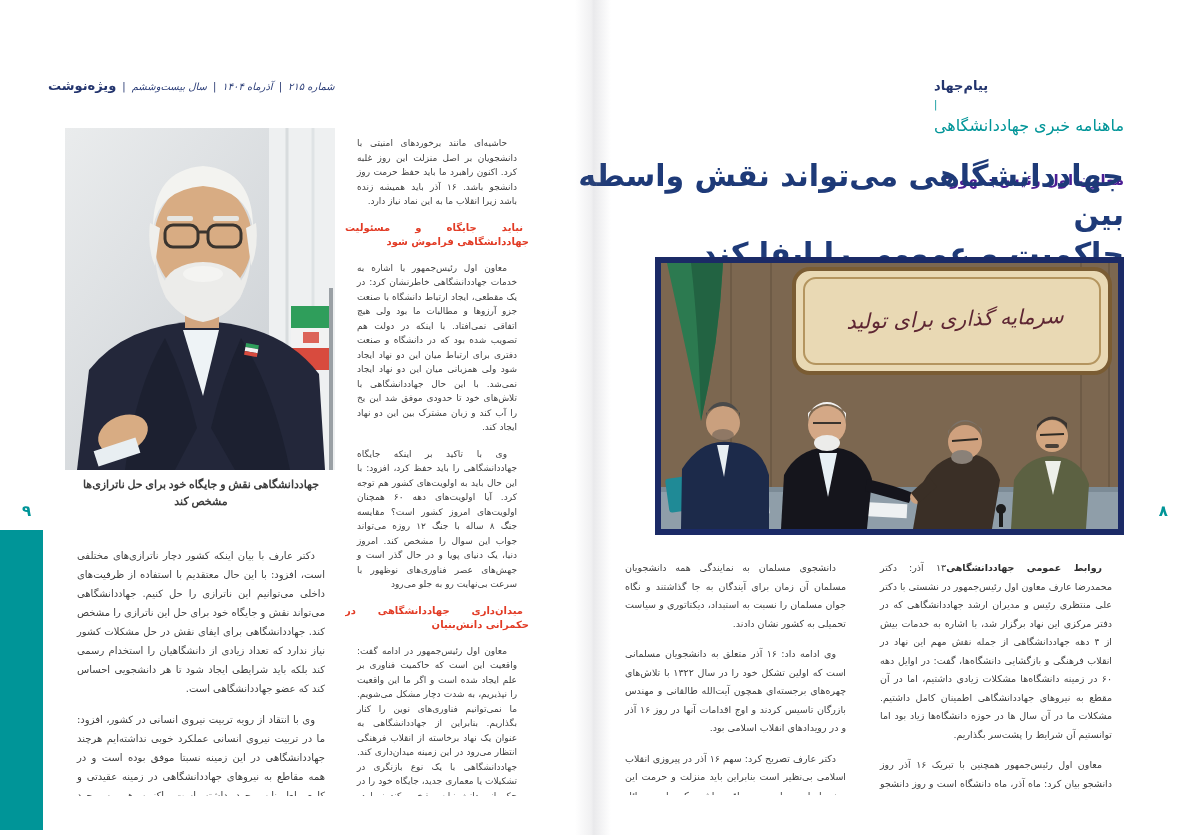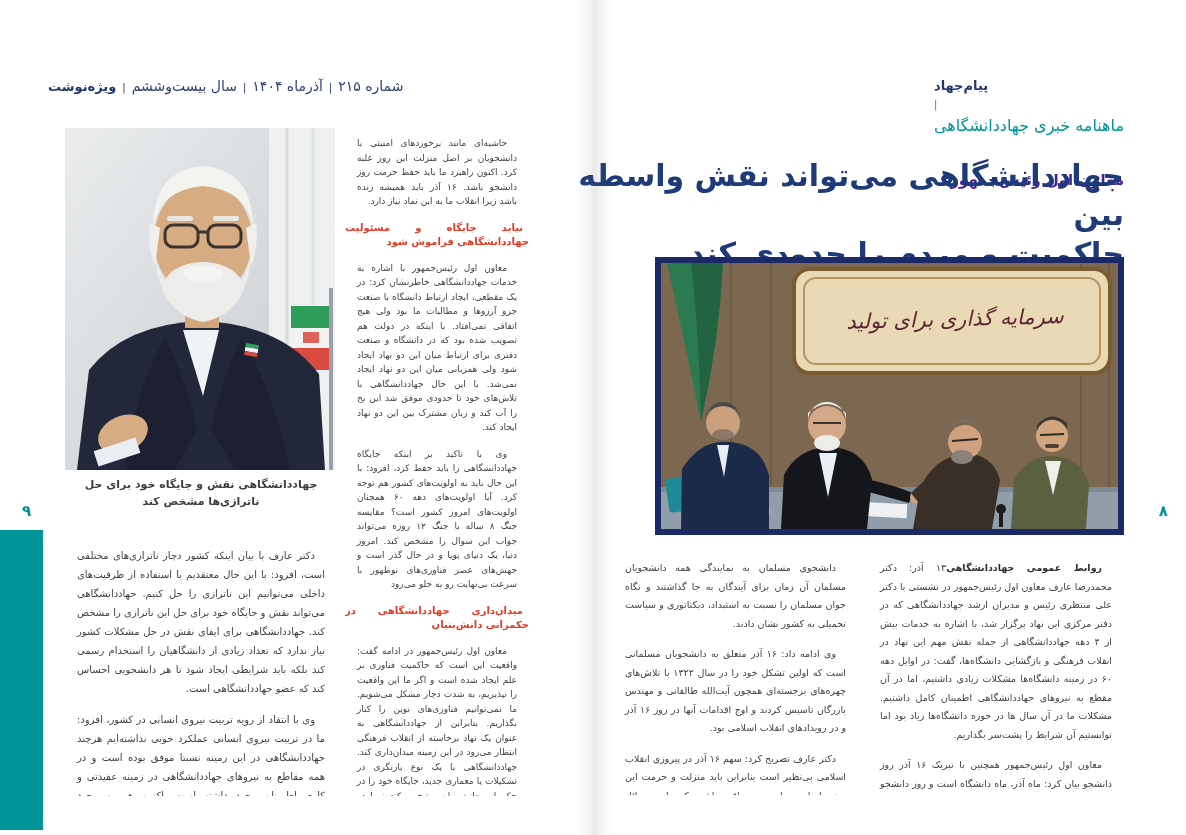--- a/index.html
+++ b/index.html
@@ -4,21 +4,21 @@
 <style>
   html,body{margin:0;padding:0;background:#ffffff;}
   .spread{position:relative;width:1186px;height:835px;background:#fff;overflow:hidden;
           font-family:"DejaVu Sans",sans-serif;color:#3f3f3f;}
   .abs{position:absolute;}
   
   .hdr{display:flex;align-items:baseline;gap:6px;white-space:nowrap;}
   .hdr .brand{font-weight:bold;font-size:13px;color:#24356e;direction:rtl;}
   .hdr .pipe{color:#24356e;font-size:10px;}
   .hdr-left{left:48px;top:78px;}
-  .hdr-left .meta{font-size:14px;color:#2c3e78;direction:rtl;}
+  .hdr-left .meta{font-size:10px;color:#2c3e78;direction:rtl;font-style:italic;}
   .hdr-right{right:62px;top:78px;flex-direction:column;}
   .hdr-right .sub{font-size:16px;color:#009598;direction:rtl;}
   .hdr-right .pipe{color:#009598;}
   
   .kicker{right:62px;top:136px;width:560px;text-align:right;font-size:15px;font-weight:bold;
           color:#4c1d95;direction:rtl;margin-top:35px;}
   .headline{right:62px;top:156px;width:560px;text-align:right;font-size:30px;line-height:39px;
             font-weight:bold;color:#1e3a78;direction:rtl;}
   
   figure{margin:0;}
@@ -35,21 +35,21 @@
   .col p{margin:12px;text-indent:10px;}
   .rp-col{font-size:9.5px;line-height:18.5px;}
   .rp-col-r{left:868px;top:547px;width:256px;height:248px;}
   .rp-col-l{left:613px;top:547px;width:245px;height:248px;}
   .lead-bold{font-weight:bold;color:#2f2f2f;}
   .lp-col-r{left:345px;top:124px;width:184px;height:672px;font-size:9px;line-height:14.5px;}
   .lp-col-l{left:65px;top:534px;width:272px;height:262px;font-size:10px;line-height:19px;}
   .red-head{color:#e23b25;font-weight:bold;font-size:10px;line-height:14px;margin:7px 0 5px;
             text-indent:6px;}
   .caption{left:65px;top:476px;width:272px;direction:rtl;text-align:center;font-size:11px;
-           line-height:17px;font-weight:bold;color:#3d3d3d;}
+           line-height:17px;font-weight:bold;color:#3d3d3d;font-family:Liberation Serif, serif;}
   
   .pagenum{font-size:15px;font-weight:bold;color:#009598;}
   .pagenum-left{left:22px;top:502px;}
   .pagenum-right{right:18px;top:502px;}
   .teal-strip{left:0;top:530px;width:43px;height:300px;background:#009598;}
   .fold{left:575px;top:0;width:36px;height:835px;pointer-events:none;
         background:linear-gradient(to right,rgba(255,255,255,0),rgba(110,110,125,.10) 45%,
                    rgba(110,110,125,.15) 52%,rgba(255,255,255,0));}
 </style>
 </head>
@@ -59,21 +59,21 @@
 
   <header class="abs hdr hdr-right">
     <span class="brand">پیام‌جهاد</span>
     <span class="pipe">|</span>
     <span class="sub">ماهنامه خبری جهاددانشگاهی</span>
   </header>
 
   <div class="abs kicker">معاون اول رئیس‌جمهور:</div>
   <h1 class="abs headline" style="margin:0;">
     <span>جهاددانشگاهی می‌تواند نقش واسطه بین</span><br>
-    <span>حاکمیت و مردم را حدودی کند</span>
+    <span>حاکمیت و عمومی را ایفا کند</span>
   </h1>
 
   <figure class="abs photo-right">
     <svg width="457" height="266" viewBox="0 0 457 266">
 
       <rect x="0" y="0" width="457" height="266" fill="#7c6750"></rect>
       <g stroke="#5f4d3a" stroke-width="2" opacity="0.45">
         <line x1="70" y1="0" x2="70" y2="230"></line>
           <line x1="110" y1="0" x2="110" y2="230"></line>
         <line x1="420" y1="0" x2="420" y2="230"></line>

